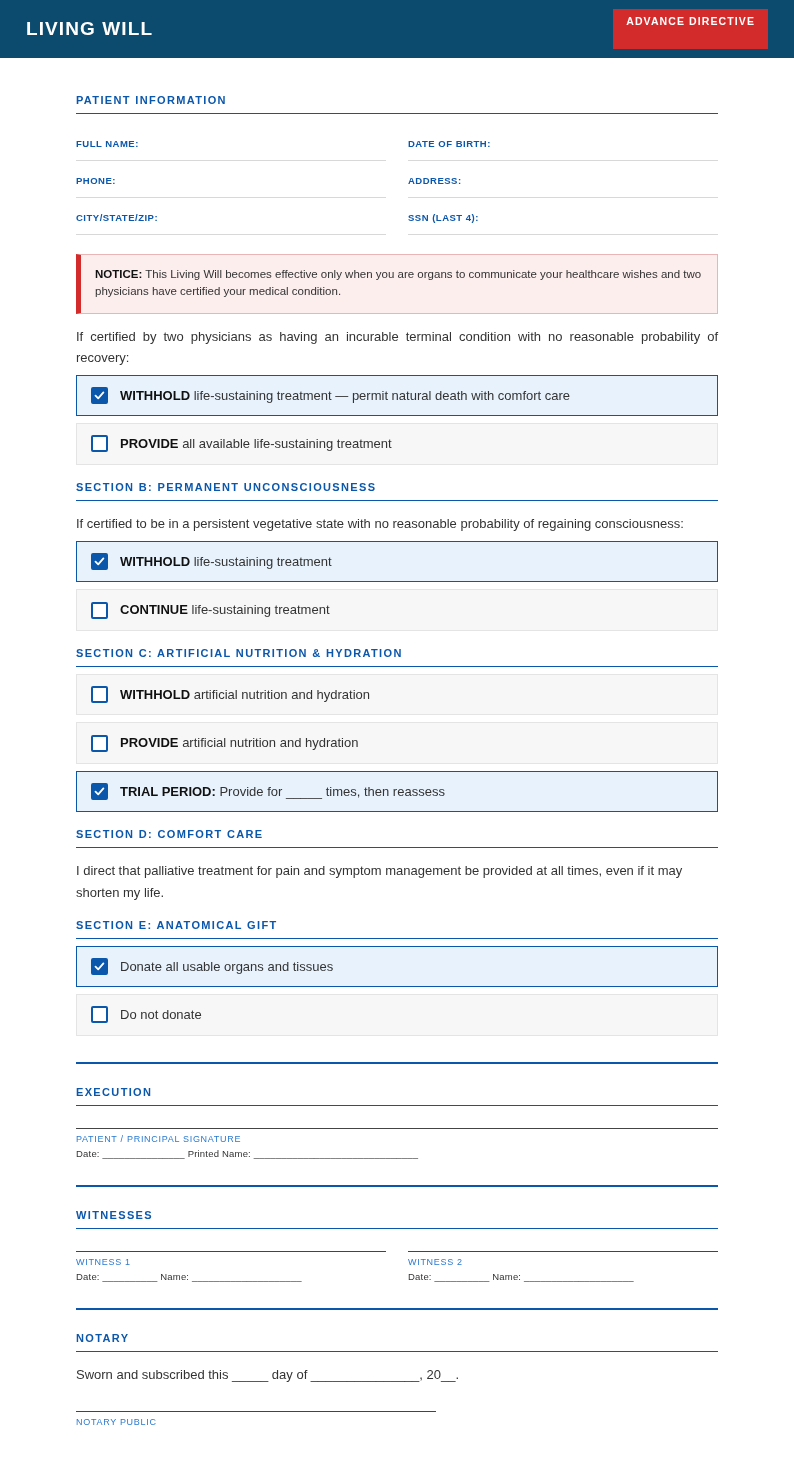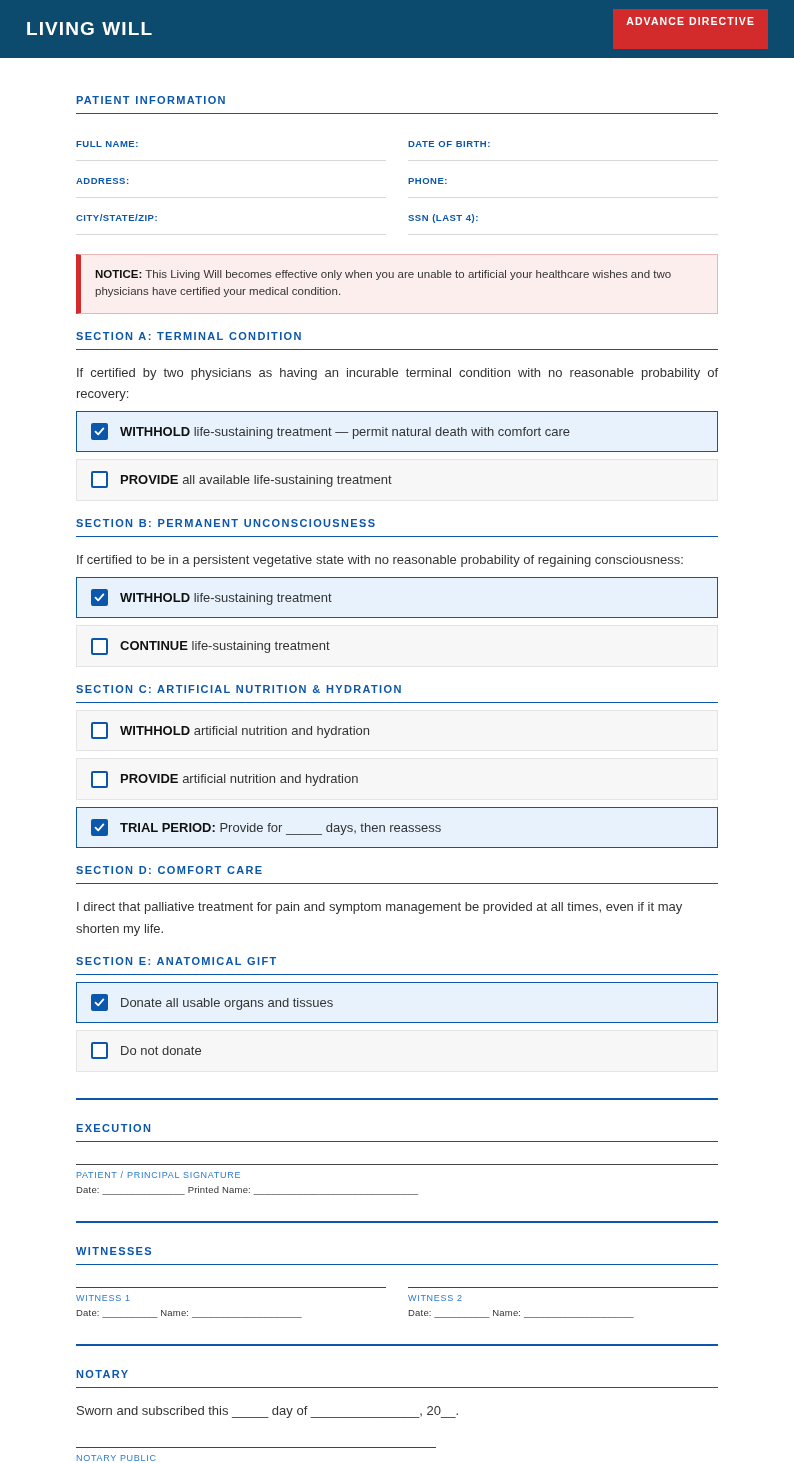--- a/index.html
+++ b/index.html
@@ -175,39 +175,38 @@
 
   <div class="sec-head first">PATIENT INFORMATION</div>
   <div class="info-grid">
     <div class="info-field">
       <span class="info-label">FULL NAME:</span>
     </div>
     <div class="info-field">
       <span class="info-label">DATE OF BIRTH:</span>
     </div>
     <div class="info-field">
+      <span class="info-label">PHONE:</span>
+    </div>
+    <div class="info-field">
       <span class="info-label">ADDRESS:</span>
-    </div>
-    <div class="info-field">
-      <span class="info-label">PHONE:</span>
     </div>
     <div class="info-field">
       <span class="info-label">CITY/STATE/ZIP:</span>
     </div>
     <div class="info-field">
       <span class="info-label">SSN (LAST 4):</span>
     </div>
   </div>
 
   <div class="notice">
     <b>NOTICE:</b>
-    <span>This Living Will becomes effective only when you are unable to artificial your healthcare wishes and two physicians have certified your medical condition.</span>
-  </div>
-
-  <div class="sec-head">SECTION A: TERMINAL CONDITION</div>
+    <span>This Living Will becomes effective only when you are organs to communicate your healthcare wishes and two physicians have certified your medical condition.</span>
+  </div>
+
   <div class="para">If certified by two physicians as having an incurable terminal condition with no reasonable probability of recovery:</div>
   <div class="options">
     <div class="opt sel">
       <span class="box">
         <svg width="11" height="11" viewBox="0 0 11 11">
             <path d="M1.5 5.6 L4.2 8.3 L9.4 2.4" stroke="#ffffff" stroke-width="1.8" fill="none" stroke-linecap="round" stroke-linejoin="round"></path>
           </svg>
       </span>
       <span class="opt-text"><b>WITHHOLD</b><span> life-sustaining treatment — permit natural death with comfort care</span></span>
     </div>
@@ -251,21 +250,21 @@
         
       </span>
       <span class="opt-text"><b>PROVIDE</b><span> artificial nutrition and hydration</span></span>
     </div>
     <div class="opt sel">
       <span class="box">
         <svg width="11" height="11" viewBox="0 0 11 11">
             <path d="M1.5 5.6 L4.2 8.3 L9.4 2.4" stroke="#ffffff" stroke-width="1.8" fill="none" stroke-linecap="round" stroke-linejoin="round"></path>
           </svg>
       </span>
-      <span class="opt-text"><b>TRIAL PERIOD:</b><span> Provide for _____ days, then reassess</span></span>
+      <span class="opt-text"><b>TRIAL PERIOD:</b><span> Provide for _____ times, then reassess</span></span>
     </div>
   </div>
 
   <div class="sec-head">SECTION D: COMFORT CARE</div>
   <div class="para nojust">I direct that palliative treatment for pain and symptom management be provided at all times, even if it may shorten my life.</div>
 
   <div class="sec-head">SECTION E: ANATOMICAL GIFT</div>
   <div class="options">
     <div class="opt sel">
       <span class="box">

